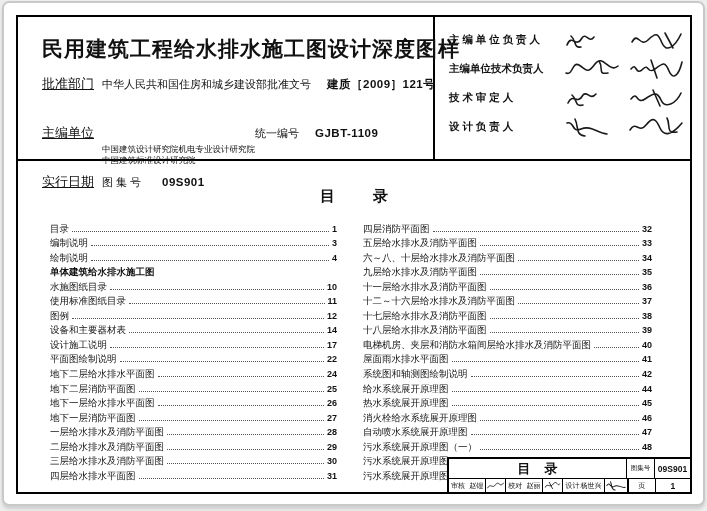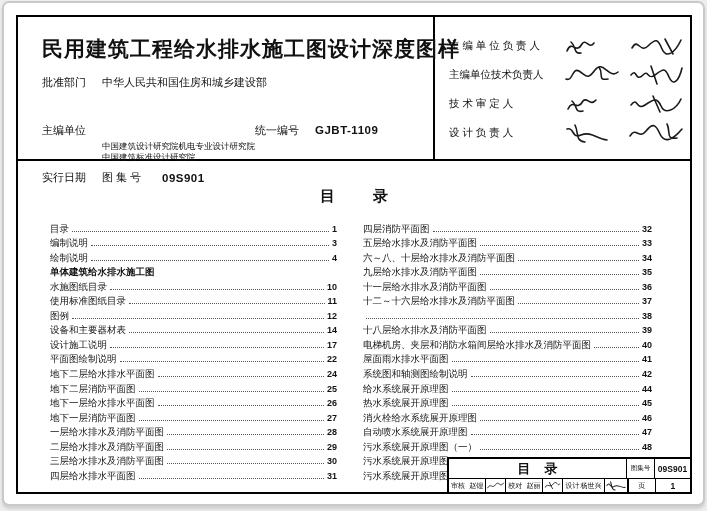--- a/index.html
+++ b/index.html
@@ -24,27 +24,27 @@
     border:2px solid #000;
   }
   
   .header-row { display:flex; height:144px; border-bottom:2px solid #000; }
   .header-left { width:417px; border-right:2px solid #000; padding:10px 12px 6px 24px; }
   .doc-title {
     font-size:21px; font-weight:bold; letter-spacing:1px;
     margin-top:8px; margin-bottom:12px; white-space:nowrap;
   }
   .meta-row { display:flex; align-items:center; margin-bottom:7px; }
-  .m-label { width:60px; font-size:11px; flex:none; }
+  .m-label { width:60px; font-size:13px; flex:none;text-decoration:underline; }
   .m-value { flex:1; font-size:11px; white-space:nowrap; }
   .m-value.two-line { font-size:8.5px; line-height:11px;margin-top:44px; }
   .m-code { width:190px; flex:none; display:flex; align-items:center; }
   .c-label { width:60px; font-size:11px; flex:none; }
   .c-value { font-size:11.5px; font-weight:bold; letter-spacing:.5px; white-space:nowrap; }
-  .header-right { flex:1; padding:14px 8px 6px 14px; }
+  .header-right { flex:1; padding:8px 8px 6px 14px;font-weight:bold; }
   .approval-row { display:flex; align-items:center; height:29px; }
   .a-label { width:108px; font-size:10.5px; flex:none; white-space:nowrap; }
   .sig { height:24px; margin-left:6px; }
   .sig svg { height:100%; }
   
   .toc-area { position:relative; height:300px; }
   .toc-heading {
     text-align:center; font-size:15px; font-weight:bold;
     letter-spacing:38px; padding-left:38px;
     margin-top:26px; margin-bottom:14px;
@@ -89,20 +89,24 @@
 <div class="card">
   <div class="frame">
 
     <div class="header-row">
       <div class="header-left">
         <div class="doc-title">民用建筑工程给水排水施工图设计深度图样</div>
 
         <div class="meta-row">
           <span class="m-label">批准部门</span>
           <span class="m-value">中华人民共和国住房和城乡建设部</span>
+          <span class="m-code">
+            <span class="c-label">批准文号</span>
+            <span class="c-value">建质［2009］121号</span>
+          </span>
         </div>
 
         <div class="meta-row">
           <span class="m-label">主编单位</span>
           <span class="m-value two-line">
             <span>中国建筑设计研究院机电专业设计研究院</span><br>
             <span>中国建筑标准设计研究院</span>
           </span>
           <span class="m-code">
             <span class="c-label">统一编号</span>
@@ -280,20 +284,21 @@
               <span class="entry-title">十一层给水排水及消防平面图</span>
               <span class="leader"></span>
               <span class="entry-page">36</span>
             </div>
             <div class="entry">
               <span class="entry-title">十二～十六层给水排水及消防平面图</span>
               <span class="leader"></span>
               <span class="entry-page">37</span>
             </div>
             <div class="entry">
+              <span class="entry-title">十七层给水排水及消防平面图</span>
               <span class="leader"></span>
               <span class="entry-page">38</span>
             </div>
             <div class="entry">
               <span class="entry-title">十八层给水排水及消防平面图</span>
               <span class="leader"></span>
               <span class="entry-page">39</span>
             </div>
             <div class="entry">
               <span class="entry-title">电梯机房、夹层和消防水箱间层给水排水及消防平面图</span>

